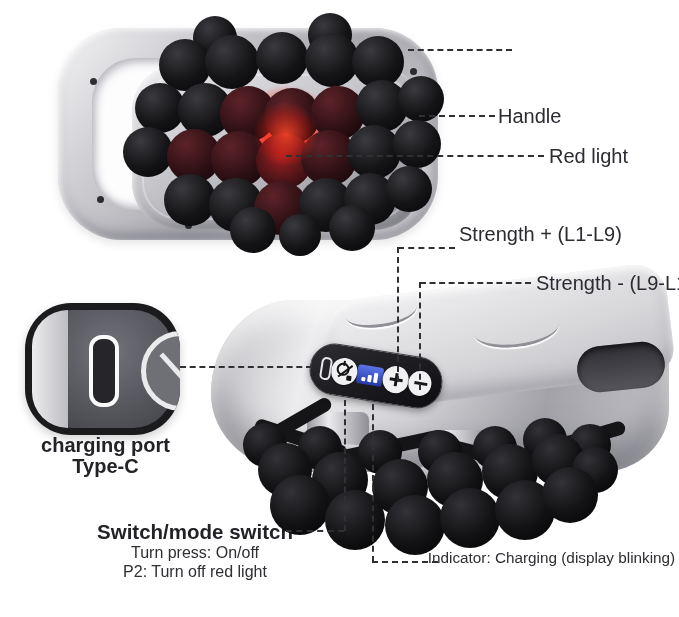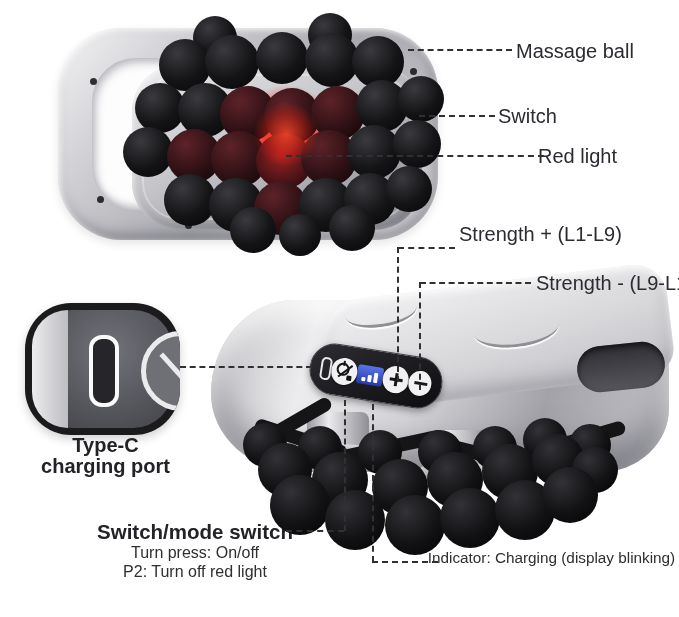--- a/index.html
+++ b/index.html
@@ -217,29 +217,28 @@
   <div class="dash-h" style="left:398px;top:247px;width:57px"></div>
   <div class="dash-v" style="left:397px;top:247px;height:135px"></div>
   <div class="dash-h" style="left:420px;top:282px;width:111px"></div>
   <div class="dash-v" style="left:419px;top:282px;height:108px"></div>
   <div class="dash-h" style="left:180px;top:366px;width:132px"></div>
   <div class="dash-v" style="left:344px;top:400px;height:131px"></div>
   <div class="dash-h" style="left:286px;top:530px;width:58px"></div>
   <div class="dash-v" style="left:372px;top:404px;height:158px"></div>
   <div class="dash-h" style="left:372px;top:561px;width:66px"></div>
 
-  <div class="lbl" style="left:516px;top:40px">Massage ball</div>
-  <div class="lbl" style="left:498px;top:105px">Switch</div>
-  <div class="lbl" style="left:538px;top:145px">Red light</div>
+  <div class="lbl" style="left:498px;top:105px">Handle</div>
+  <div class="lbl" style="left:549px;top:145px">Red light</div>
   <div class="lbl" style="left:459px;top:223px">Strength + (L1-L9)</div>
   <div class="lbl" style="left:536px;top:272px">Strength - (L9-L1)</div>
 
   <div class="block" style="left:28px;top:435px;width:155px">
+    <div class="hdr" style="font-size:20px;line-height:21px">charging port</div>
     <div class="hdr" style="font-size:20px;line-height:21px">Type-C</div>
-    <div class="hdr" style="font-size:20px;line-height:21px">charging port</div>
   </div>
 
   <div class="block" style="left:0px;top:520px;width:390px">
     <div class="title">Switch/mode switch</div>
     <div class="sub">Turn press: On/off</div>
     <div class="sub">P2: Turn off red light</div>
   </div>
 
   <div class="block small" style="left:424px;top:549px;width:255px">
     <div class="sub">Indicator: Charging (display blinking)</div>

